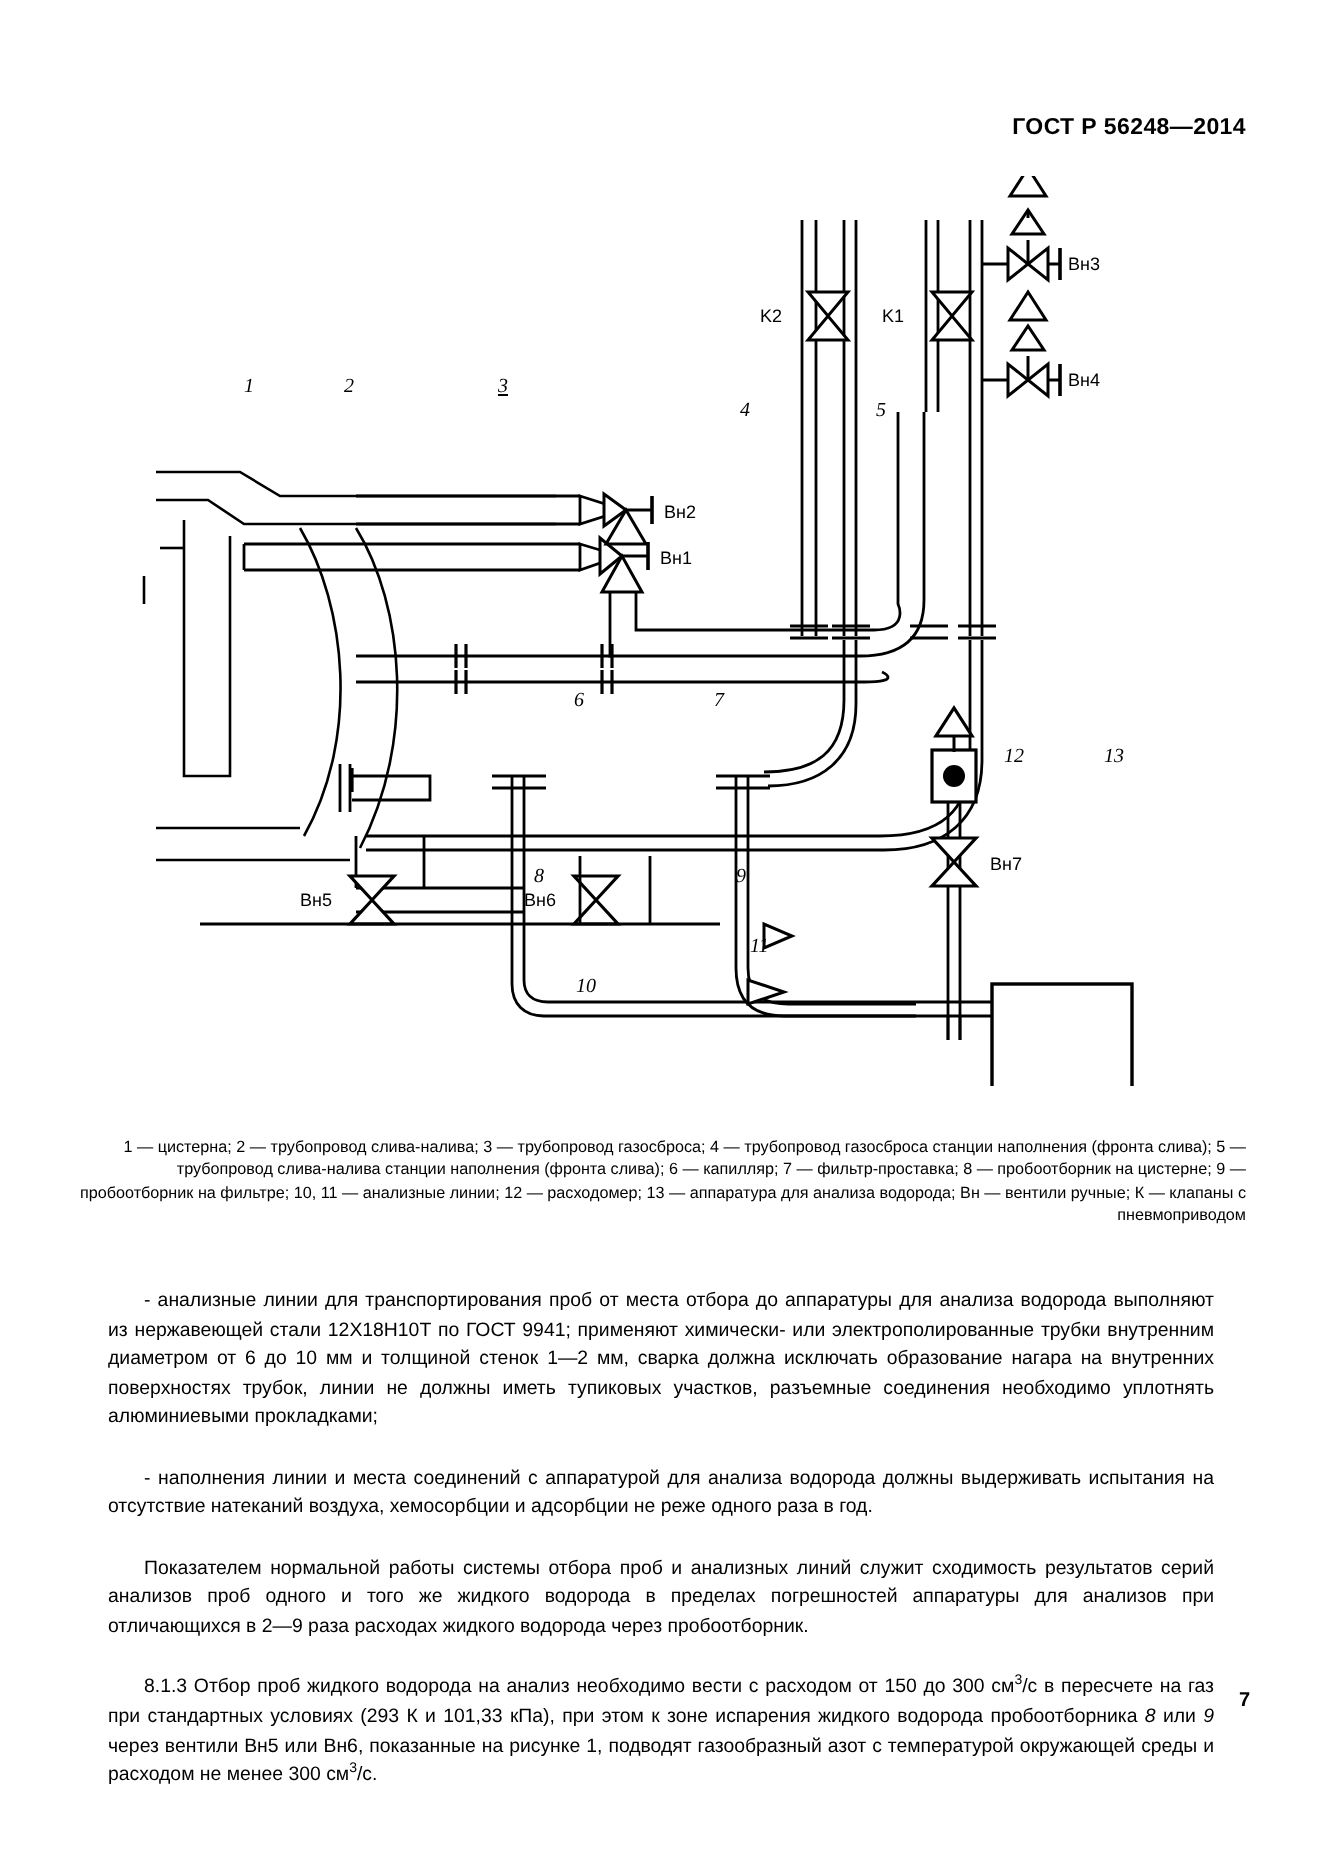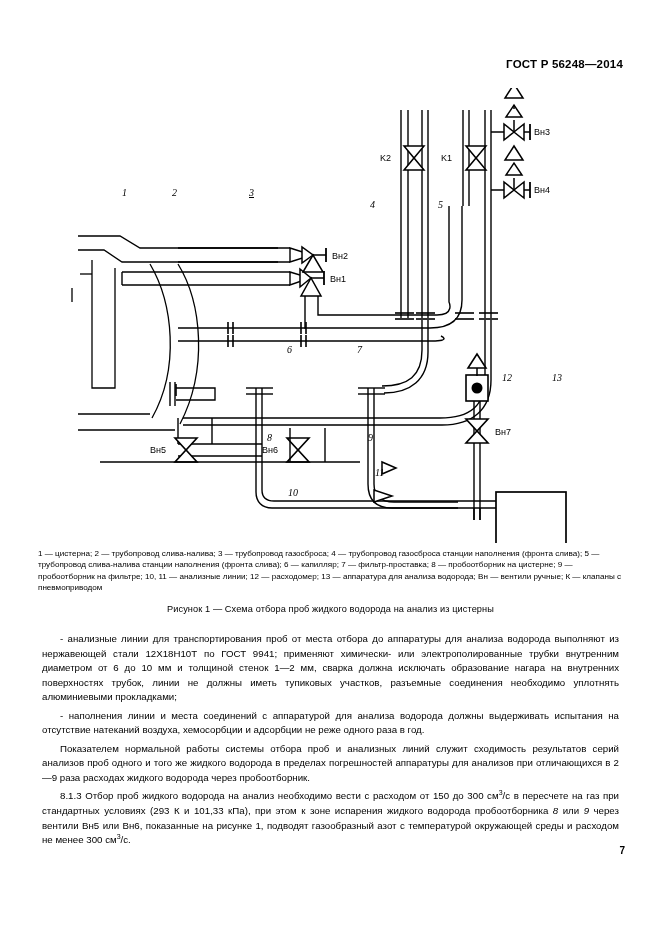--- a/index.html
+++ b/index.html
@@ -19,38 +19,38 @@
     font-size:11.5px;font-weight:bold;letter-spacing:.2px;
     white-space:nowrap;
   }
 
   
   .figure{position:absolute;left:0;top:88px;width:661px;height:455px;}
   .figure svg{display:block;}
 
   
   .legend{
-    position:absolute;left:38px;top:548px;width:585px;
-    font-size:8.1px;line-height:11.4px;text-align:left;
+    position:absolute;left:38px;top:568px;width:585px;
+    font-size:8.1px;line-height:11.4px;text-align:right;
     letter-spacing:0px;
   }
 
   .figcap{
     position:absolute;left:38px;top:604px;width:585px;
     text-align:center;font-size:9.2px;letter-spacing:.1px;
   }
 
   
   .body{
     position:absolute;left:38px;top:628px;width:585px;
     font-size:9.7px;line-height:14.55px;
     text-align:justify;
     hyphens:none;
   }
-  .body p{margin:4px;}
+  .body p{margin:16px;}
   .body p.ind{text-indent:18px;}
   .body i{font-style:italic;}
   sup{font-size:7px;vertical-align:super;line-height:0;}
 
   .pageno{
     position:absolute;right:36px;top:845px;
     font-size:10px;font-weight:bold;
   }
 
   
@@ -345,23 +345,20 @@
         <path d="M474,420 L474,432"></path>
         <path d="M480,420 L480,432"></path>
       </g>
     </svg>
   </div>
 
   <div class="legend">
     <span>1 — цистерна; 2 — трубопровод слива-налива; 3 — трубопровод газосброса; 4 — трубопровод газосброса станции наполнения (фронта слива); 5 — трубопровод слива-налива станции наполнения (фронта слива); 6 — капилляр; 7 — фильтр-проставка; 8 — пробоотборник на цистерне; 9 — пробоотборник на фильтре; 10, 11 — анализные линии; 12 — расходомер; 13 — аппаратура для анализа водорода; Вн — вентили ручные; К — клапаны с пневмоприводом</span>
   </div>
 
-  <div class="figcap">
-    <span>Рисунок 1 — Схема отбора проб жидкого водорода на анализ из цистерны</span>
-  </div>
 
   <div class="body">
     <p class="ind j">- анализные линии для транспортирования проб от места отбора до аппаратуры для анализа водорода выполняют из нержавеющей стали 12Х18Н10Т по ГОСТ 9941; применяют химически- или электрополированные трубки внутренним диаметром от 6 до 10 мм и толщиной стенок 1—2 мм, сварка должна исключать образование нагара на внутренних поверхностях трубок, линии не должны иметь тупиковых участков, разъемные соединения необходимо уплотнять алюминиевыми прокладками;</p>
     <p class="ind j">- наполнения линии и места соединений с аппаратурой для анализа водорода должны выдерживать испытания на отсутствие натеканий воздуха, хемосорбции и адсорбции не реже одного раза в год.</p>
     <p class="ind j">Показателем нормальной работы системы отбора проб и анализных линий служит сходимость результатов серий анализов проб одного и того же жидкого водорода в пределах погрешностей аппаратуры для анализов при отличающихся в 2—9 раза расходах жидкого водорода через пробоотборник.</p>
     <p class="ind j"><span>8.1.3 Отбор проб жидкого водорода на анализ необходимо вести с расходом от 150 до 300 см</span><sup>3</sup><span>/с в пересчете на газ при стандартных условиях (293 К и 101,33 кПа), при этом к зоне испарения жидкого водорода пробоотборника </span><i>8</i><span> или </span><i>9</i><span> через вентили Вн5 или Вн6, показанные на рисунке 1, подводят газообразный азот с температурой окружающей среды и расходом не менее 300 см</span><sup>3</sup><span>/с.</span></p>
   </div>
 
   <div class="pageno">7</div>
 

